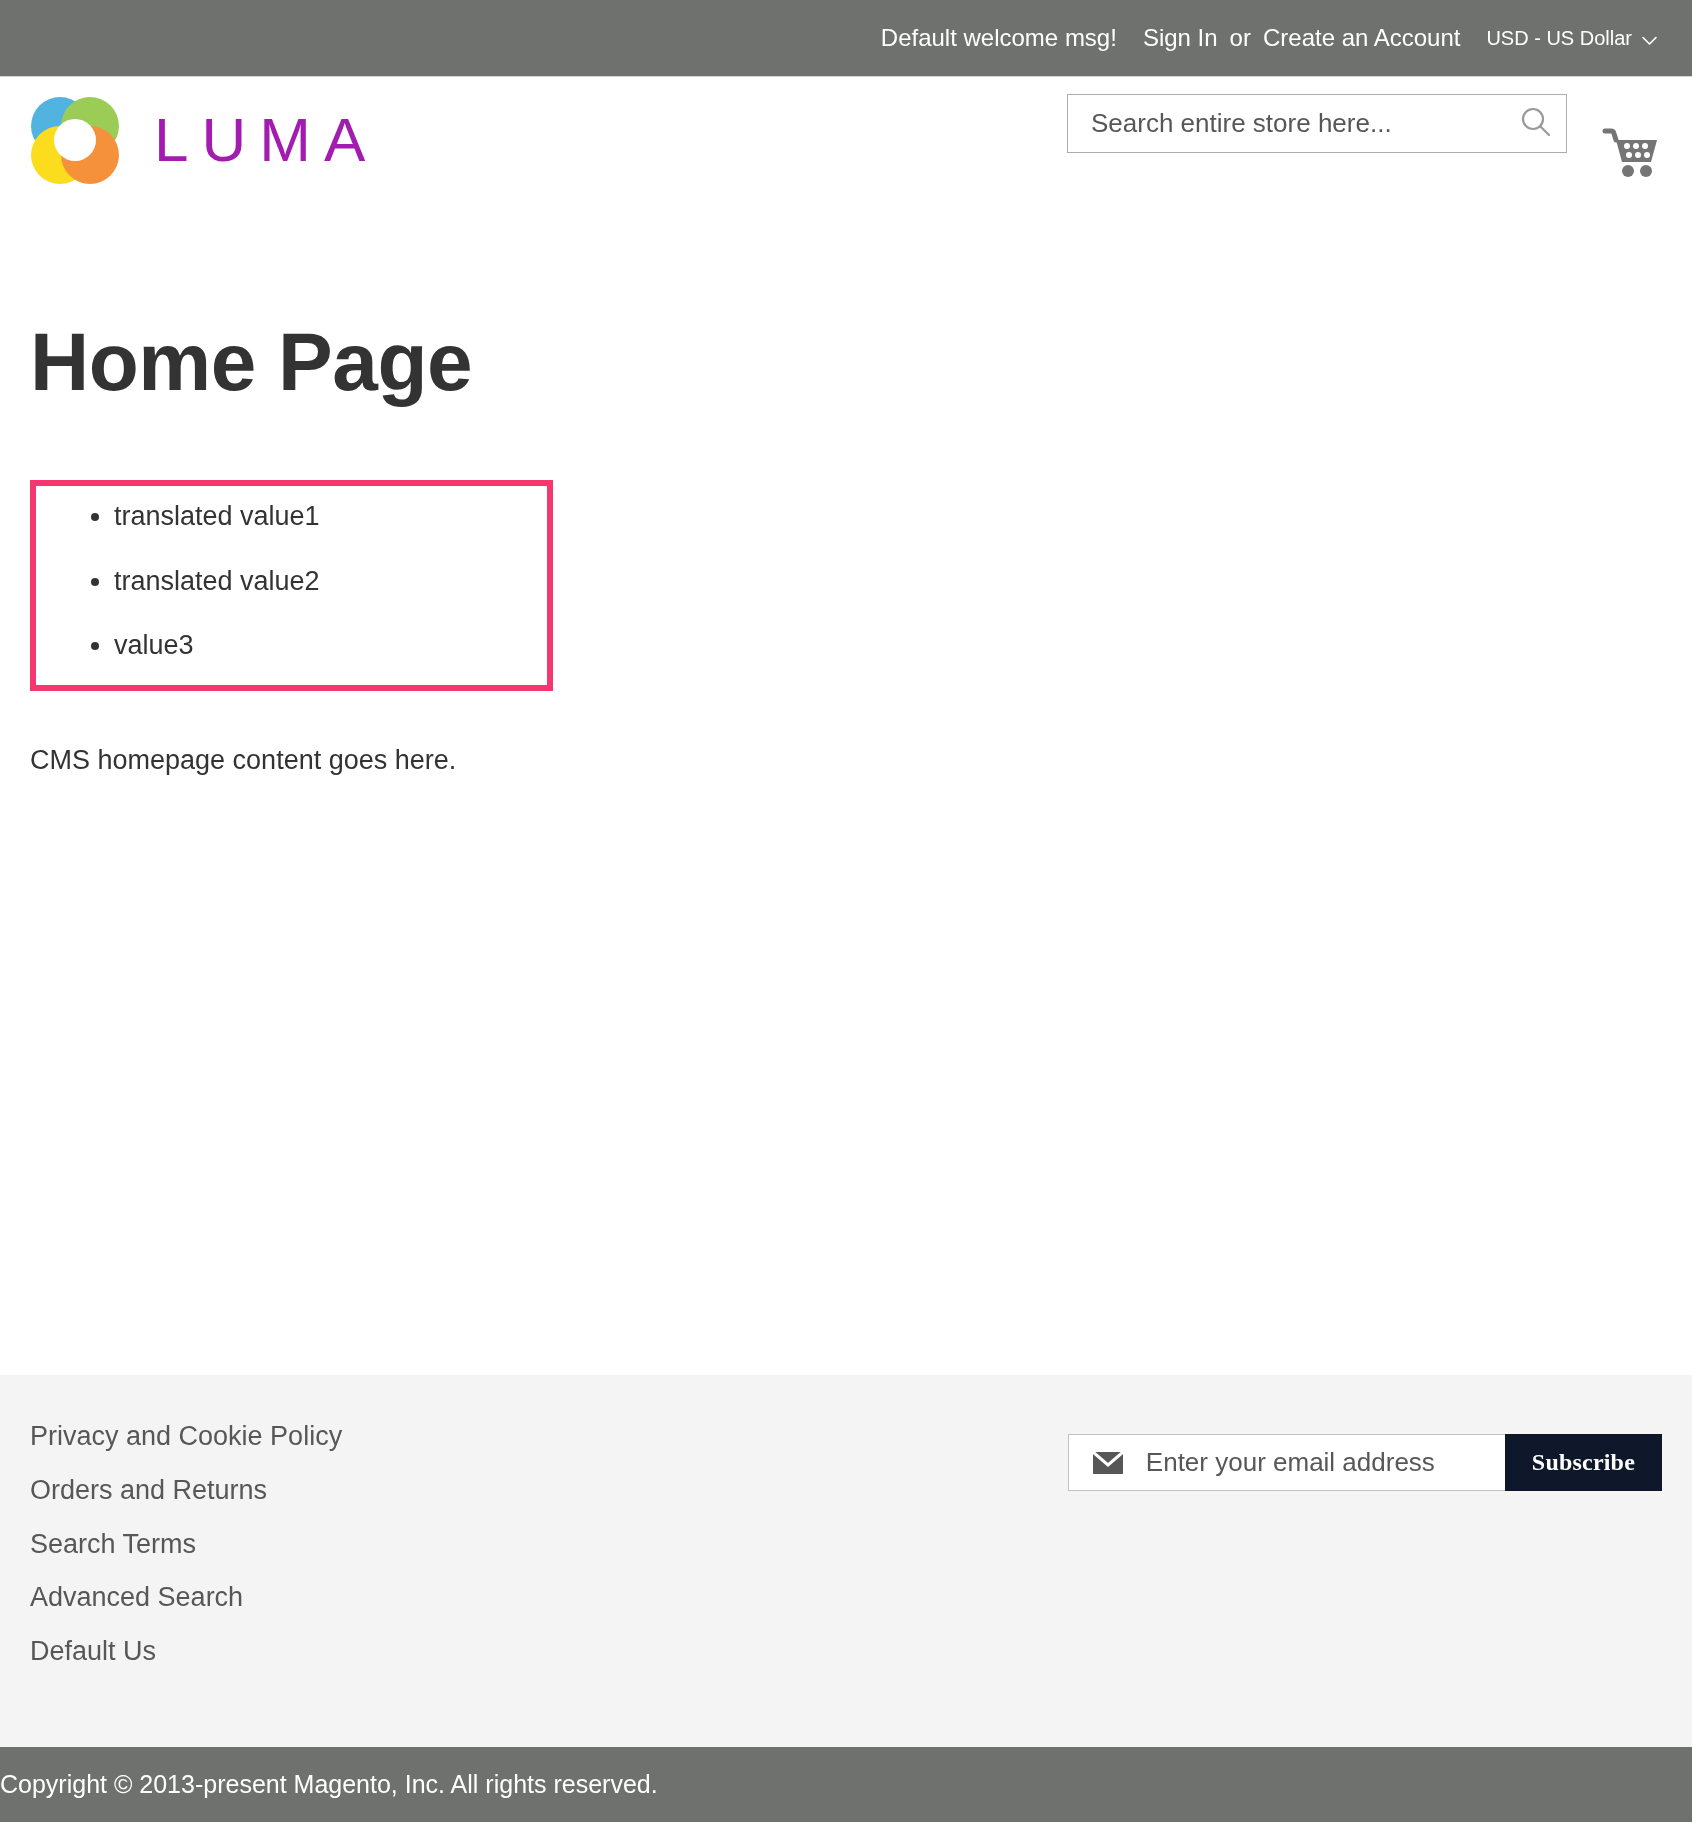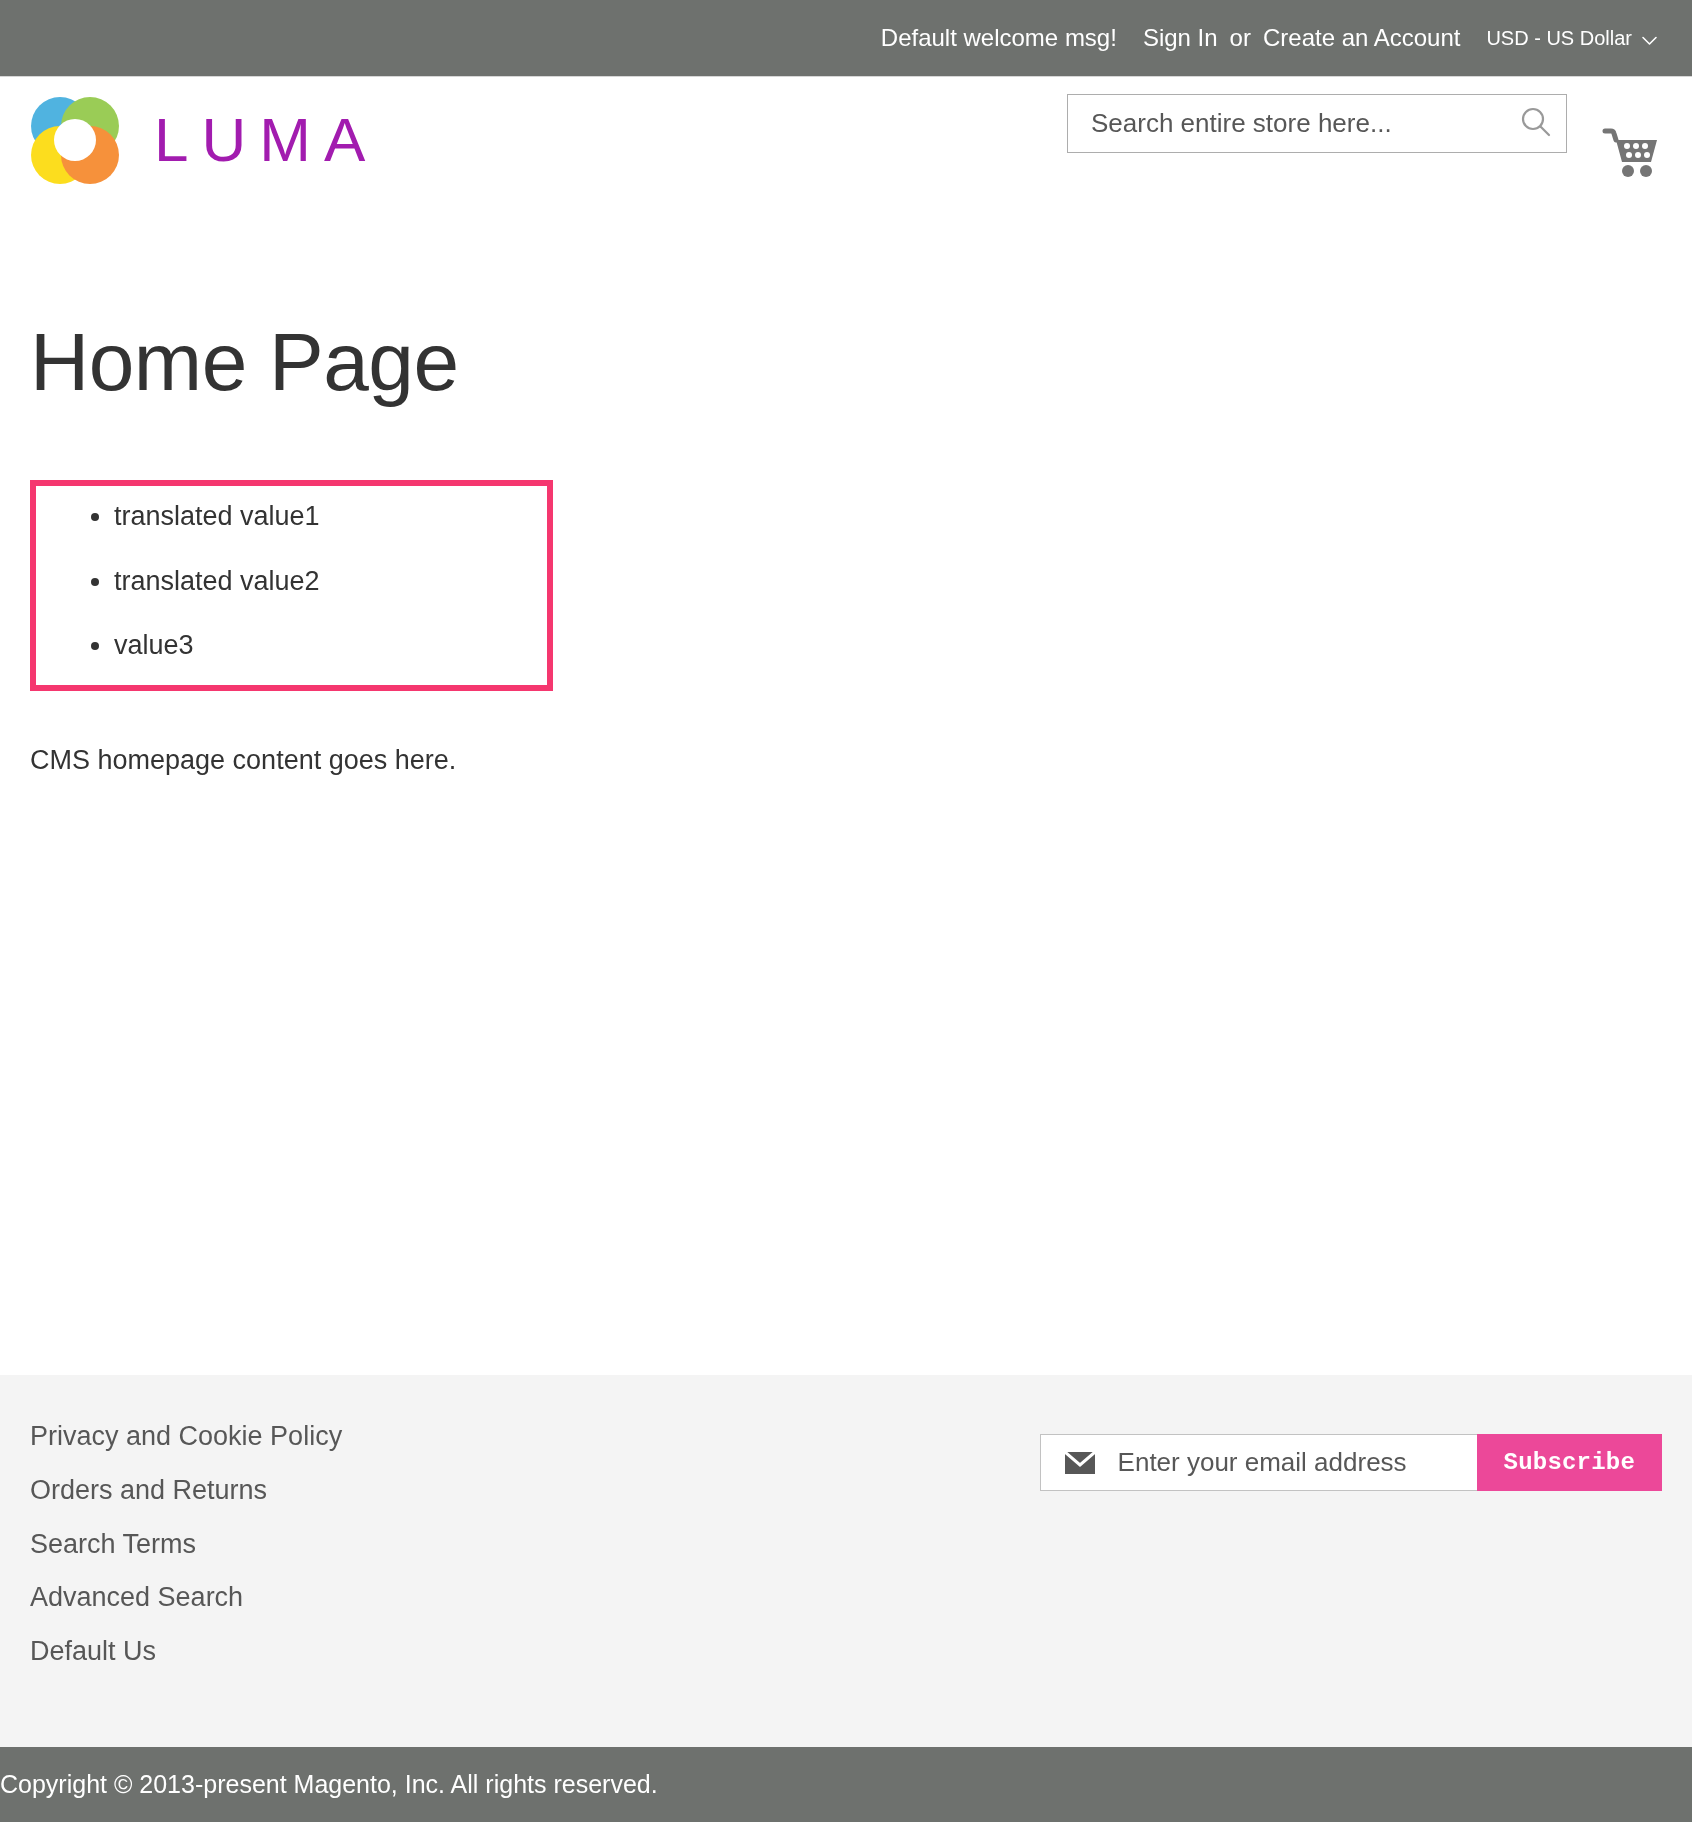--- a/index.html
+++ b/index.html
@@ -144,21 +144,21 @@
     cursor: pointer;
   }
 
   
   .main {
     padding: 0 30px;
     min-height: 1080px;
   }
   .page-title {
     font-size: 82px;
-    font-weight: 400;
+    font-weight: 700;
     color: #333333;
     margin: 0;
     padding-top: 90px;
     line-height: 1.1;
     letter-spacing: -0.5px;
   }
   .highlight-box {
     margin-top: 73px;
     width: 523px;
     border: 6px solid #f5376f;
@@ -231,28 +231,28 @@
     outline: none;
     font-size: 26px;
     color: #575757;
     background: transparent;
     width: 100%;
     height: 100%;
     font-family: "Liberation Sans", sans-serif;
   }
   .newsletter-input::placeholder { color: #575757; opacity: 1; }
   .subscribe-btn {
-    background: #ec4899;
+    background: #0f172a;
     color: #ffffff;
     border: none;
     font-size: 24px;
     font-weight: bold;
     padding: 0 27px;
     cursor: pointer;
-    font-family: Liberation Mono, monospace;
+    font-family: Liberation Serif, serif;
     letter-spacing: 0.2px;
   }
   .copyright-bar {
     position: absolute;
     left: 0;
     right: 0;
     bottom: 0;
     height: 75px;
     background: #6e716e;
     display: flex;

